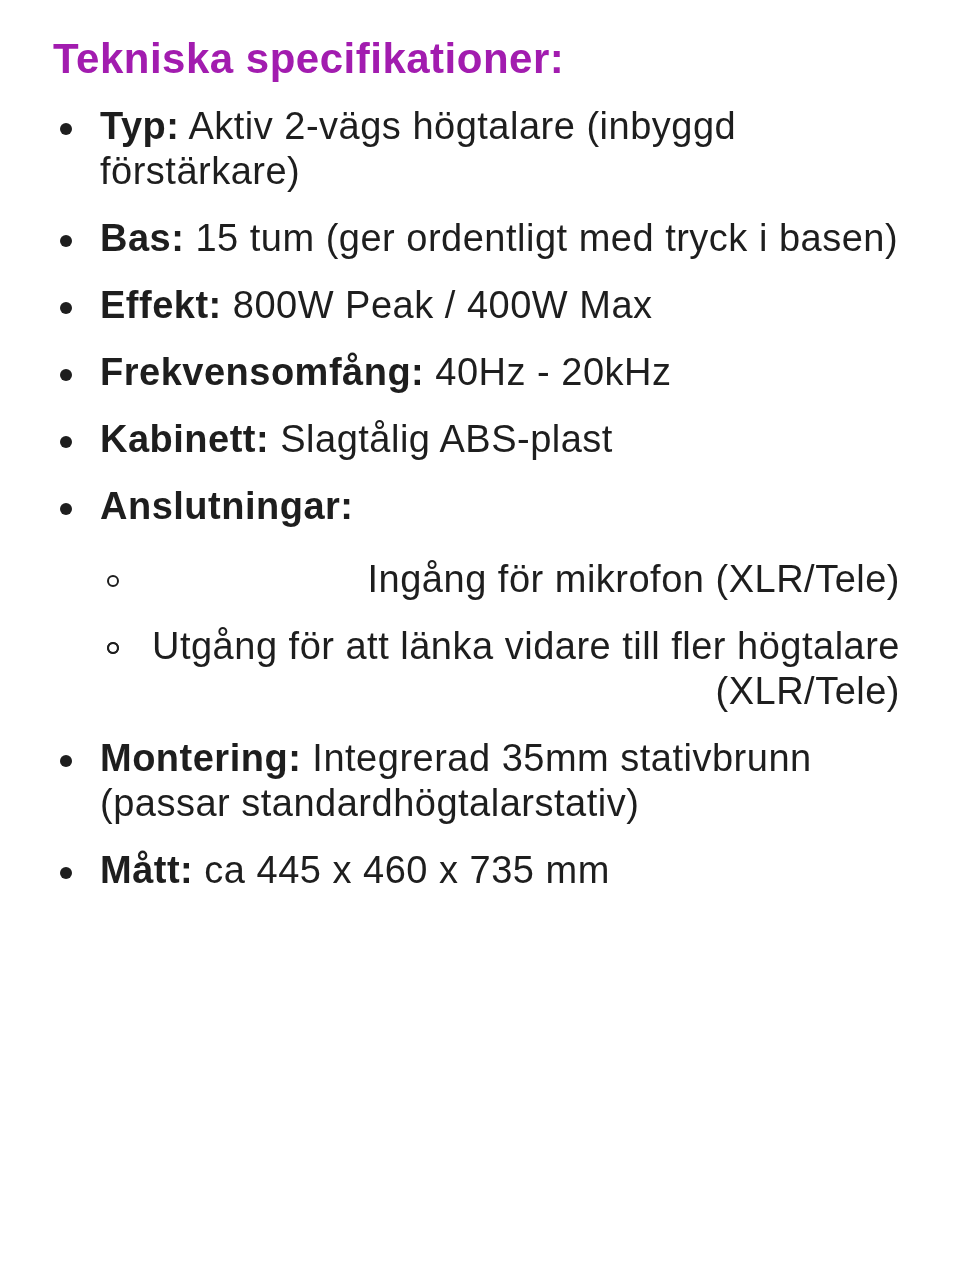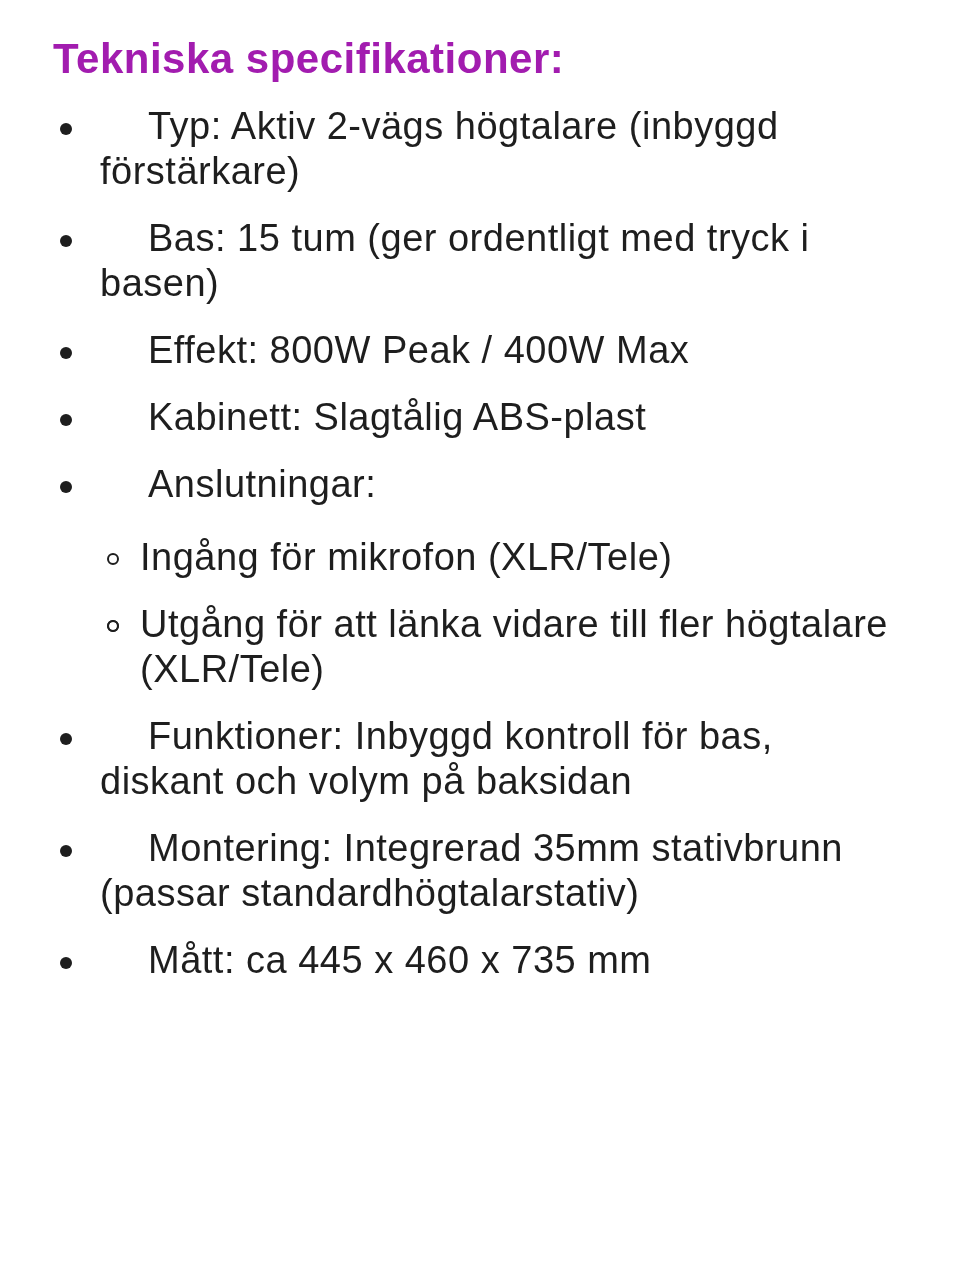--- a/index.html
+++ b/index.html
@@ -43,32 +43,32 @@
   .bullet-dot {
     position: absolute;
     left: 7px;
     top: 19px;
     width: 12px;
     height: 12px;
     border-radius: 50%;
     background: #1e1e1e;
   }
   b.spec-label {
-    font-weight: 400;
-    margin-left: 48px;
+    font-weight: 700;
   }
   ul.sub-list {
     list-style: none;
     margin: 28px 0 6px 0;
     padding: 0;
   }
   ul.sub-list > li {
     position: relative;
     padding-left: 40px;
     margin: 0 0 22px 0;
+    text-align: right;
   }
   ul.sub-list > li:last-child {
     margin-bottom: 0;
   }
   .bullet-circle {
     position: absolute;
     left: 7px;
     top: 18px;
     width: 8px;
     height: 8px;
@@ -98,20 +98,25 @@
       <b class="spec-label">Bas:</b>
       <span>15 tum (ger ordentligt med tryck i basen)</span>
     </li>
 
     <li>
       <span class="bullet-dot"></span>
       <b class="spec-label">Effekt:</b>
       <span>800W Peak / 400W Max</span>
     </li>
 
+    <li>
+      <span class="bullet-dot"></span>
+      <b class="spec-label">Frekvensomfång:</b>
+      <span>40Hz - 20kHz</span>
+    </li>
 
 
     <li>
       <span class="bullet-dot"></span>
       <b class="spec-label">Kabinett:</b>
       <span>Slagtålig ABS-plast</span>
     </li>
 
     <li>
       <span class="bullet-dot"></span>
@@ -124,25 +129,20 @@
         <li>
           <span class="bullet-circle"></span>
         </li>
         <li>
           <span class="bullet-circle"></span>
           <span>Utgång för att länka vidare till fler högtalare (XLR/Tele)</span>
         </li>
       </ul>
     </li>
 
-    <li>
-      <span class="bullet-dot"></span>
-      <b class="spec-label">Funktioner:</b>
-      <span>Inbyggd kontroll för bas, diskant och volym på baksidan</span>
-    </li>
 
     <li>
       <span class="bullet-dot"></span>
       <b class="spec-label">Montering:</b>
       <span>Integrerad 35mm stativbrunn (passar standardhögtalarstativ)</span>
     </li>
 
     <li>
       <span class="bullet-dot"></span>
       <b class="spec-label">Mått:</b>

